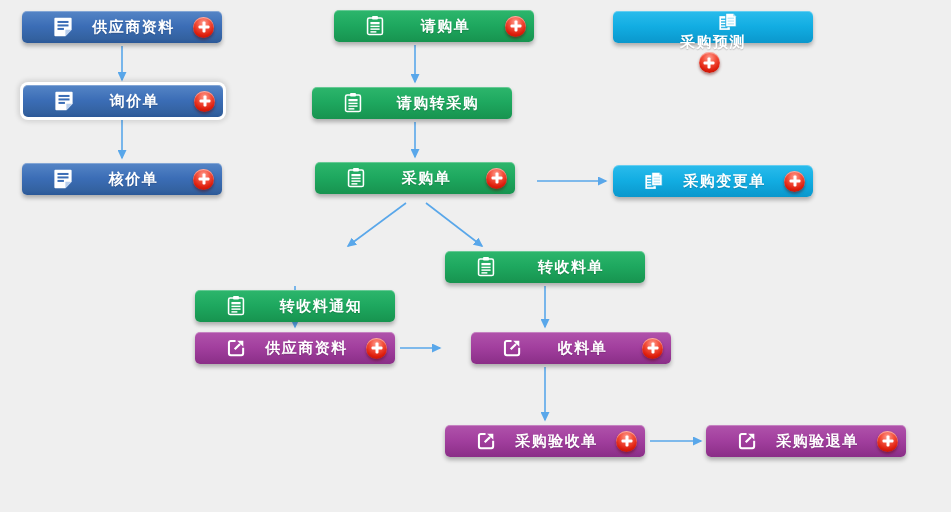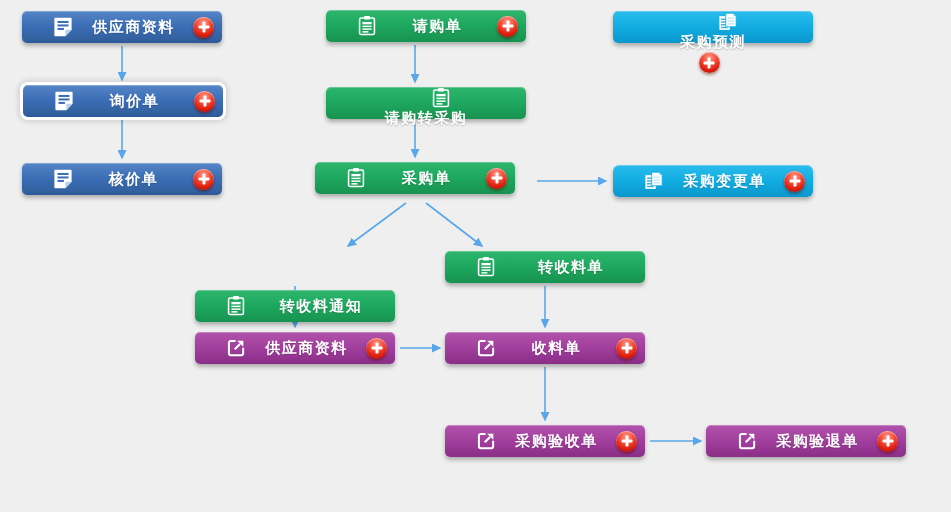--- a/index.html
+++ b/index.html
@@ -96,35 +96,35 @@
           <path d="M3.6 2h16.8a1 1 0 0 1 1 1v12.1L14.6 22H3.6a1 1 0 0 1-1-1V3a1 1 0 0 1 1-1z" fill="#fff"></path>
           <path d="M14.6 22v-6.9h6.8z" fill="#b9cfee"></path>
           <rect x="6" y="5.4" width="12" height="2.2" fill="var(--c)"></rect>
           <rect x="6" y="9.2" width="12" height="2.2" fill="var(--c)"></rect>
           <rect x="6" y="13" width="7" height="2.2" fill="var(--c)"></rect>
         </svg>
       </span>
     <span class="label">核价单</span>
     <span class="add-btn"></span>
   </div>
-    <div class="node green" style="left: 326px; top: 10px;">
+    <div class="node green" style="left: 334px; top: 10px;">
     <span class="icon">
         <svg viewBox="0 0 24 24" fill="none">
           <rect x="3.9" y="3.3" width="16.2" height="18" rx="1.8" stroke="#fff" stroke-width="1.7"></rect>
           <rect x="8.8" y="1.2" width="6.4" height="3.8" rx="0.9" fill="#fff"></rect>
           <rect x="7" y="7.6" width="10" height="2.5" fill="#fff"></rect>
           <rect x="7" y="11.6" width="10" height="1.6" fill="#fff"></rect>
           <rect x="7" y="14.6" width="10" height="1.6" fill="#fff"></rect>
           <rect x="7" y="17.6" width="6.5" height="1.6" fill="#fff"></rect>
         </svg>
       </span>
     <span class="label">请购单</span>
     <span class="add-btn"></span>
   </div>
-    <div class="node green" style="left: 326px; top: 87px; flex-direction: column;">
+    <div class="node green" style="left: 312px; top: 87px;">
     <span class="icon">
         <svg viewBox="0 0 24 24" fill="none">
           <rect x="3.9" y="3.3" width="16.2" height="18" rx="1.8" stroke="#fff" stroke-width="1.7"></rect>
           <rect x="8.8" y="1.2" width="6.4" height="3.8" rx="0.9" fill="#fff"></rect>
           <rect x="7" y="7.6" width="10" height="2.5" fill="#fff"></rect>
           <rect x="7" y="11.6" width="10" height="1.6" fill="#fff"></rect>
           <rect x="7" y="14.6" width="10" height="1.6" fill="#fff"></rect>
           <rect x="7" y="17.6" width="6.5" height="1.6" fill="#fff"></rect>
         </svg>
       </span>
@@ -213,21 +213,21 @@
     <span class="icon">
         <svg viewBox="0 0 24 24" fill="none">
           <path d="M11.5 4.4H6.3a2 2 0 0 0-2 2v11.4a2 2 0 0 0 2 2h11.5a2 2 0 0 0 2-2v-6.2" stroke="#fff" stroke-width="2.2"></path>
           <path d="M10.6 13.4 16.4 7.6" stroke="#fff" stroke-width="2.4"></path>
           <path d="M13.3 4h6.7v6.7z" fill="#fff"></path>
         </svg>
       </span>
     <span class="label">供应商资料</span>
     <span class="add-btn"></span>
   </div>
-    <div class="node purple" style="left: 445px; top: 332px; gap: 7px;">
+    <div class="node purple" style="left: 471px; top: 332px; gap: 7px;">
     <span class="icon">
         <svg viewBox="0 0 24 24" fill="none">
           <path d="M11.5 4.4H6.3a2 2 0 0 0-2 2v11.4a2 2 0 0 0 2 2h11.5a2 2 0 0 0 2-2v-6.2" stroke="#fff" stroke-width="2.2"></path>
           <path d="M10.6 13.4 16.4 7.6" stroke="#fff" stroke-width="2.4"></path>
           <path d="M13.3 4h6.7v6.7z" fill="#fff"></path>
         </svg>
       </span>
     <span class="label">收料单</span>
     <span class="add-btn"></span>
   </div>

